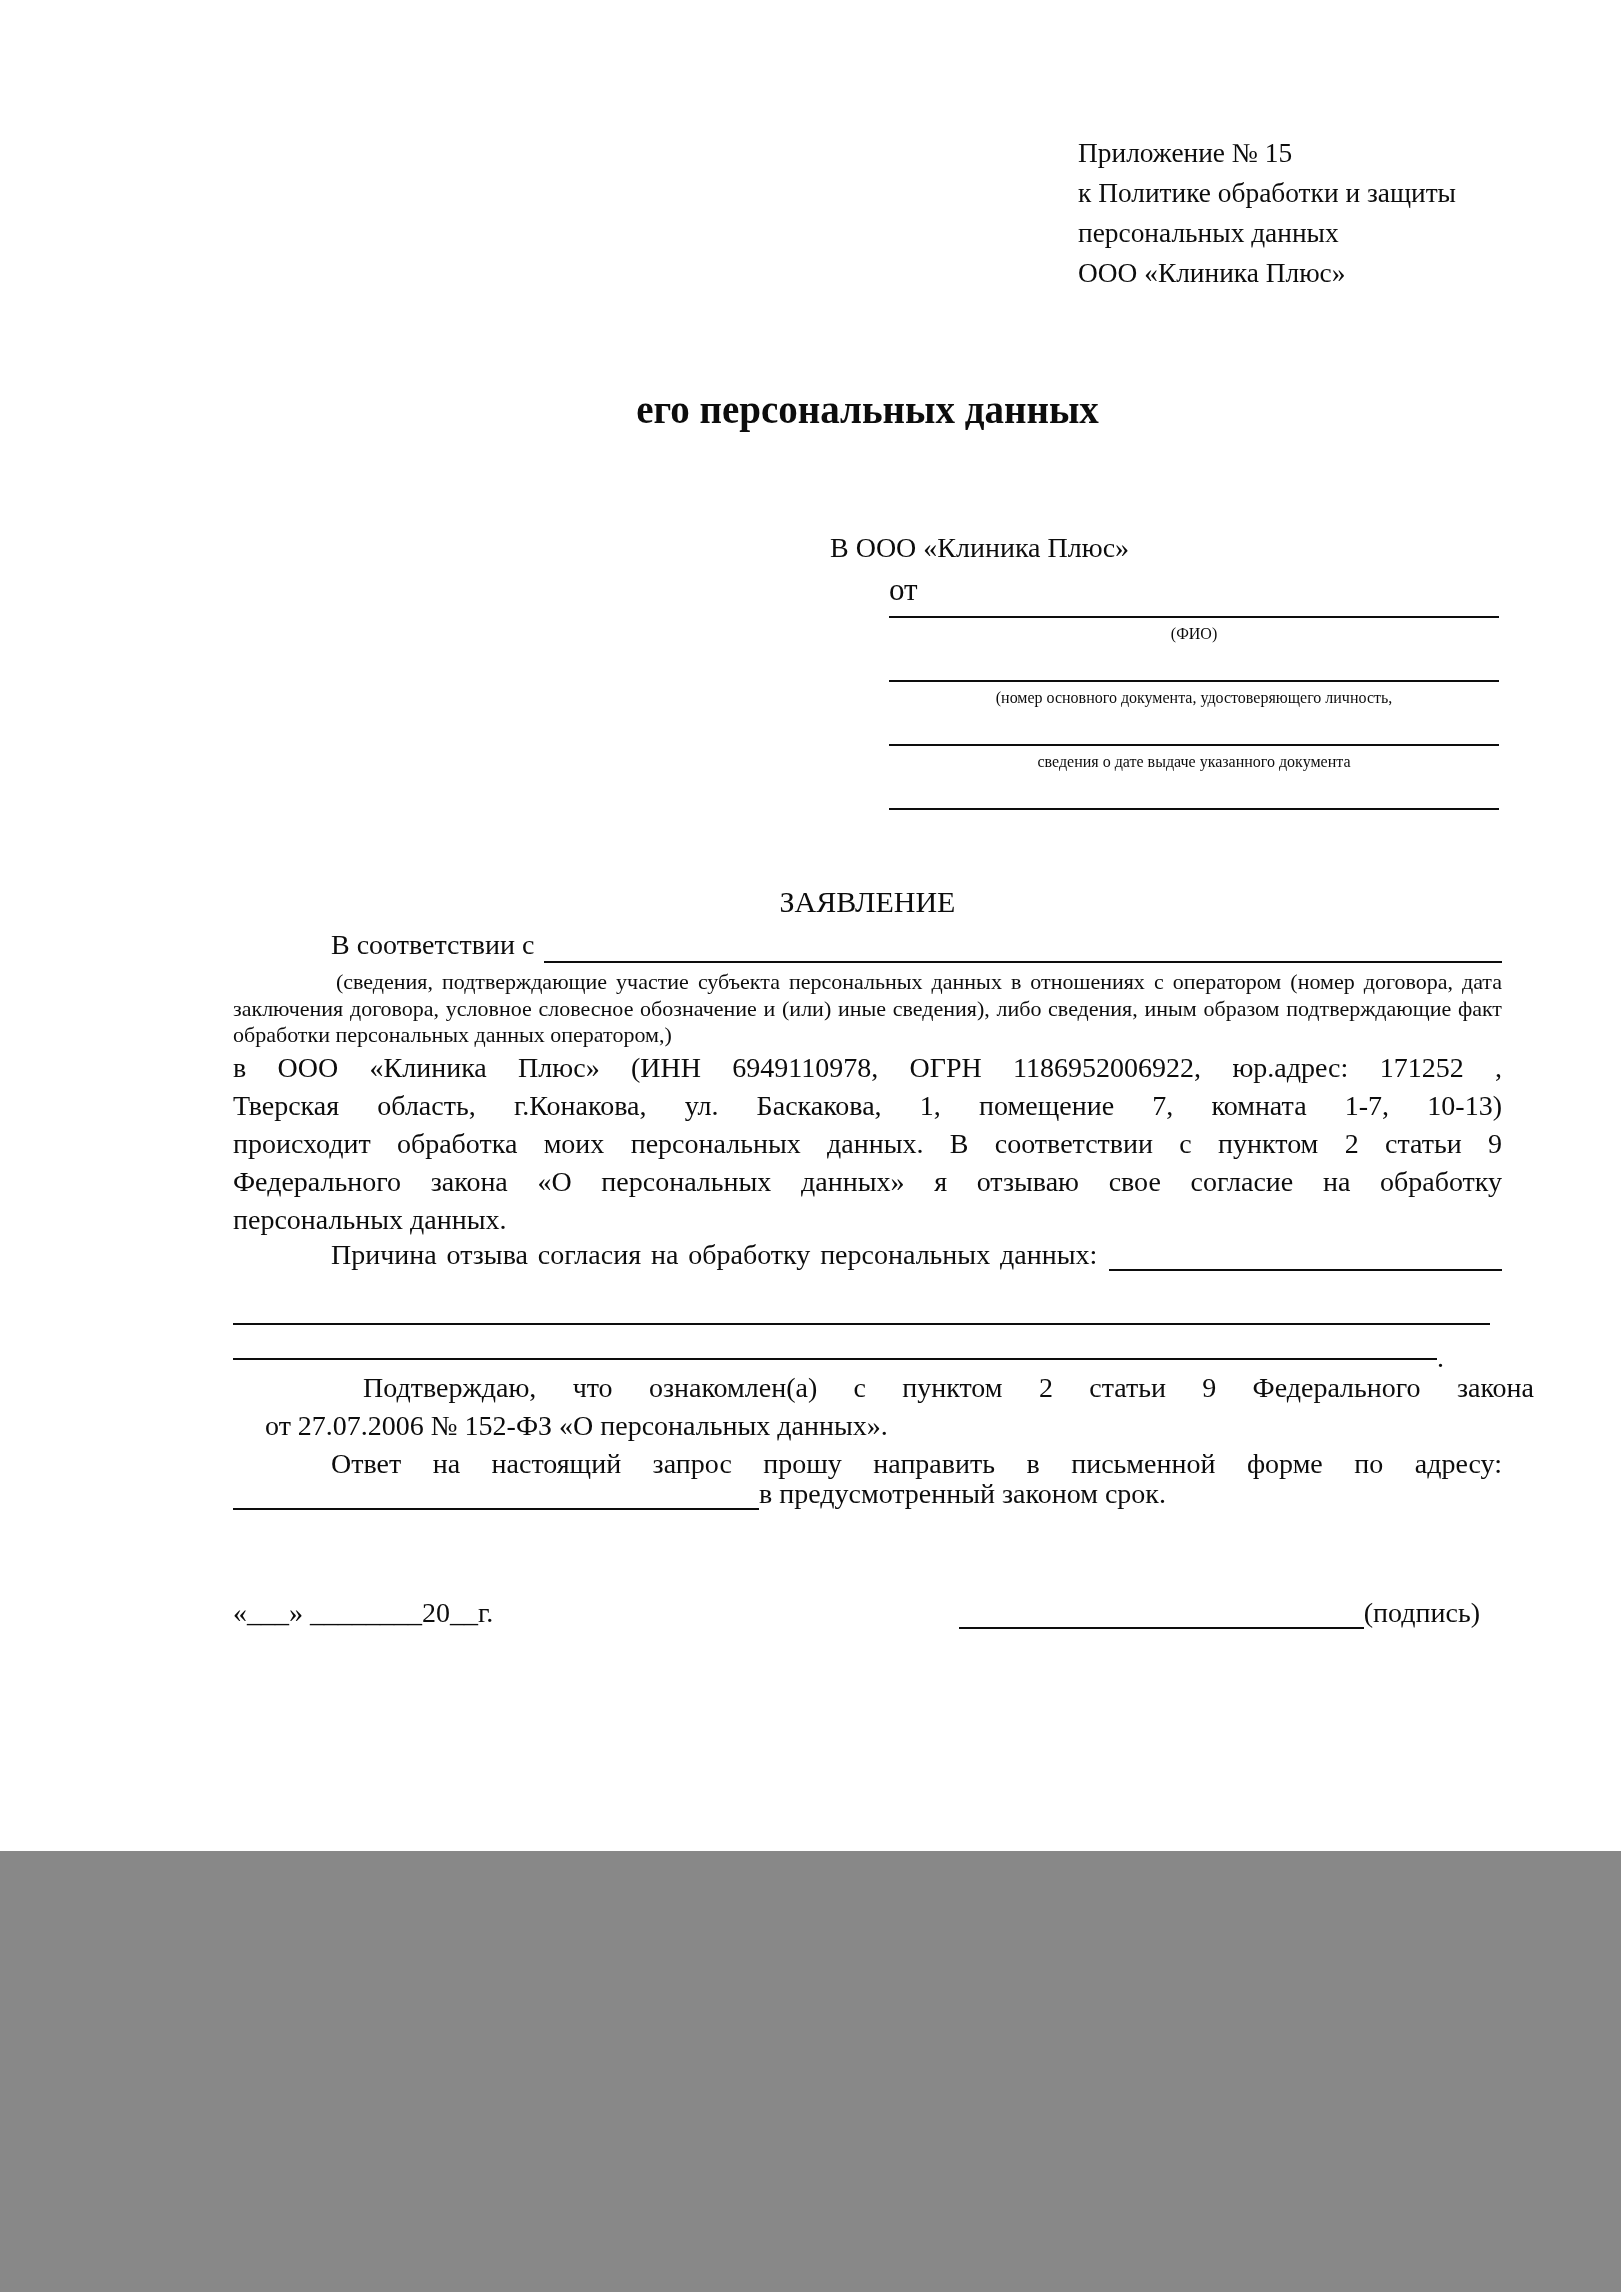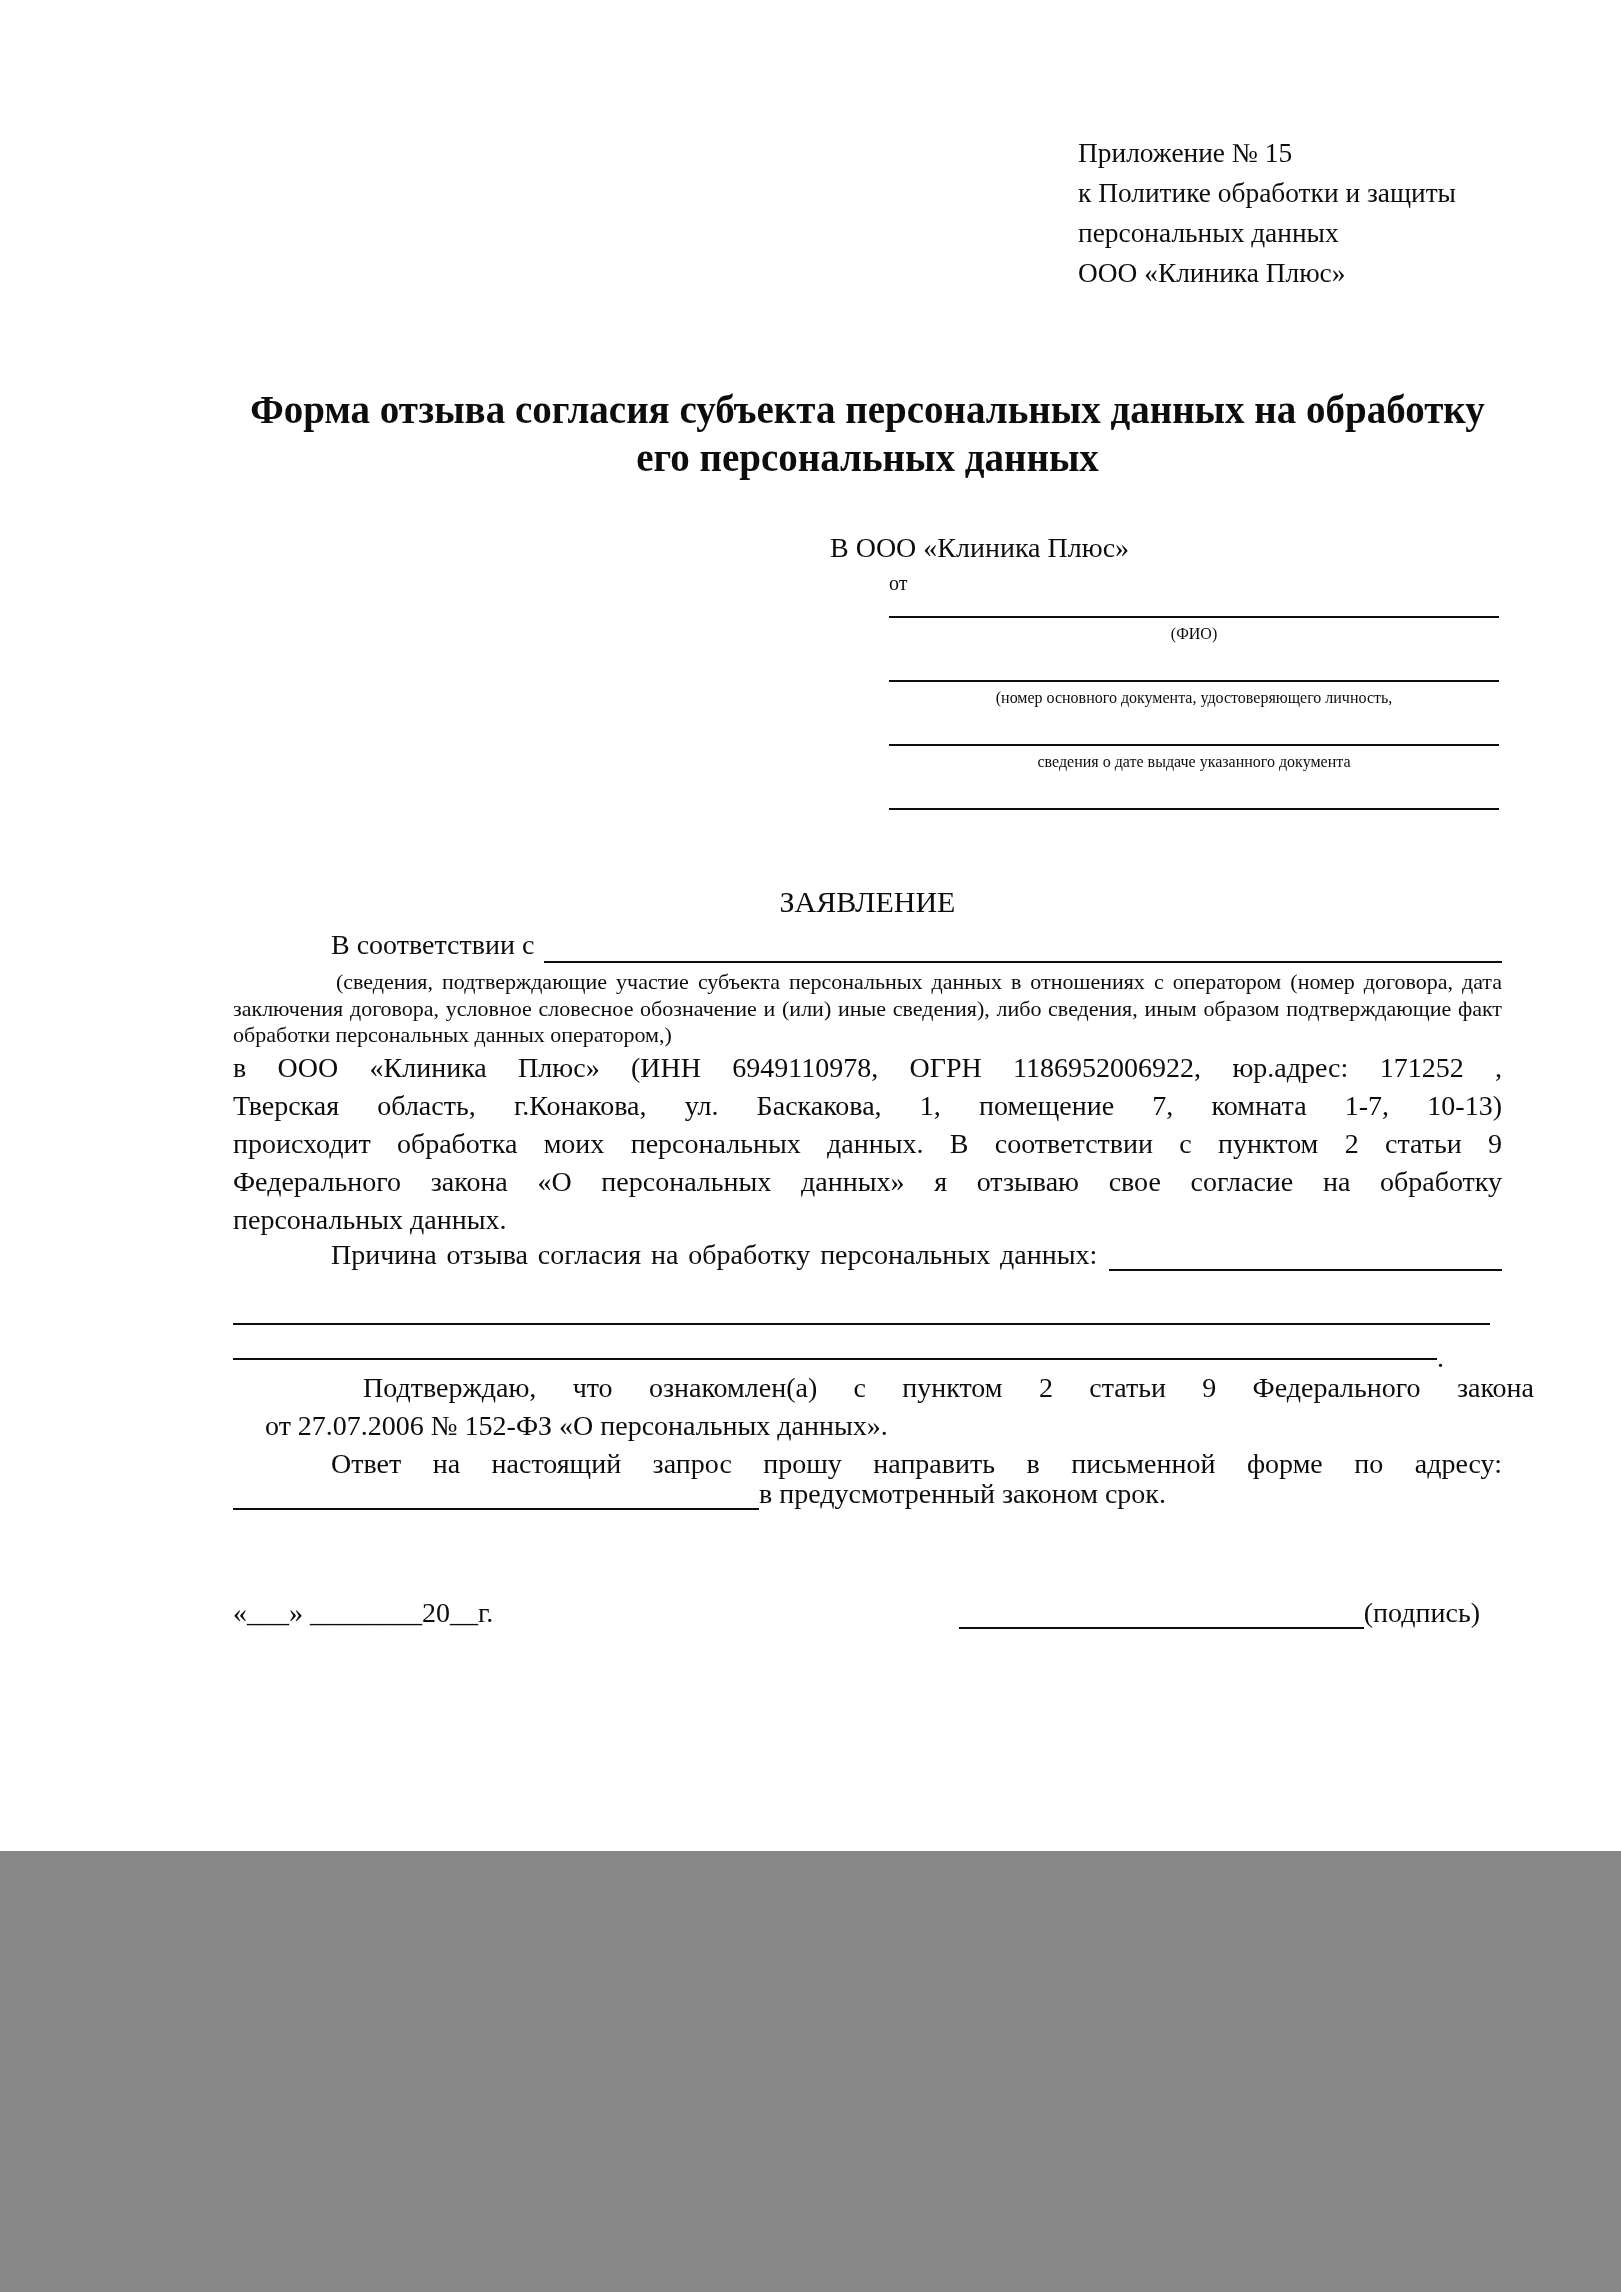--- a/index.html
+++ b/index.html
@@ -20,21 +20,21 @@
   .annex { left: 1078px; top: 133px; line-height: 40px; font-size: 27.4px; }
 
   
   .title {
     left: 233px; top: 386px; width: 1269px;
     font-weight: bold; font-size: 39px; line-height: 48px; text-align: center;
   }
 
   
   .addr-to { left: 830px; top: 532px; font-size: 28px; }
-  .addr-from { left: 889px; top: 572px; font-size: 20px; }
+  .addr-from { left: 889px; top: 572px; font-size: 31px; }
   .blanks { left: 889px; top: 587px; width: 610px; }
   .blank-row .rule { height: 29px; border-bottom: 2.9px solid #0d0d0d; }
   .blank-row .caption {
     height: 33px; font-size: 16px; line-height: 31px; text-align: center;
   }
 
   
   .stmt-heading { left: 233px; top: 885px; width: 1269px; text-align: center; font-size: 30px; }
 
   .row { display: flex; align-items: stretch; }
@@ -78,21 +78,20 @@
 <div class="page">
 
   <div class="abs annex">
     <div>Приложение № 15</div>
     <div>к Политике обработки и защиты</div>
     <div>персональных данных</div>
     <div>ООО «Клиника Плюс»</div>
   </div>
 
   <div class="abs title">
-    <div>Форма отзыва согласия субъекта персональных данных на обработку</div>
     <div>его персональных данных</div>
   </div>
 
   <div class="abs addr-to">В ООО «Клиника Плюс»</div>
   <div class="abs addr-from">от</div>
 
   <div class="abs blanks">
     <div class="blank-row">
       <div class="rule"></div>
       <div class="caption">(ФИО)</div>

